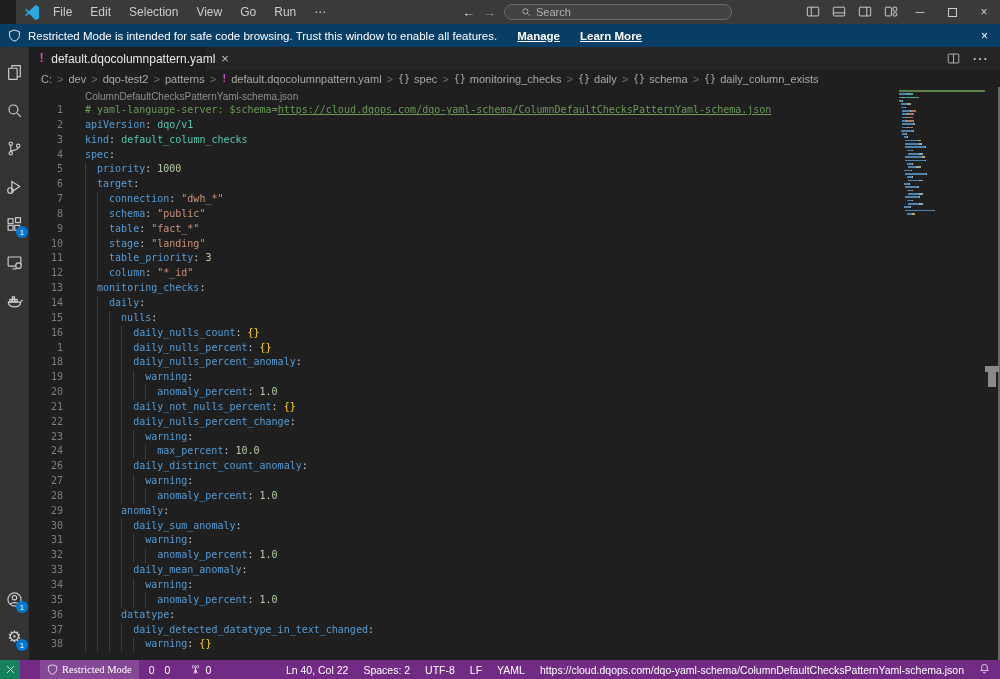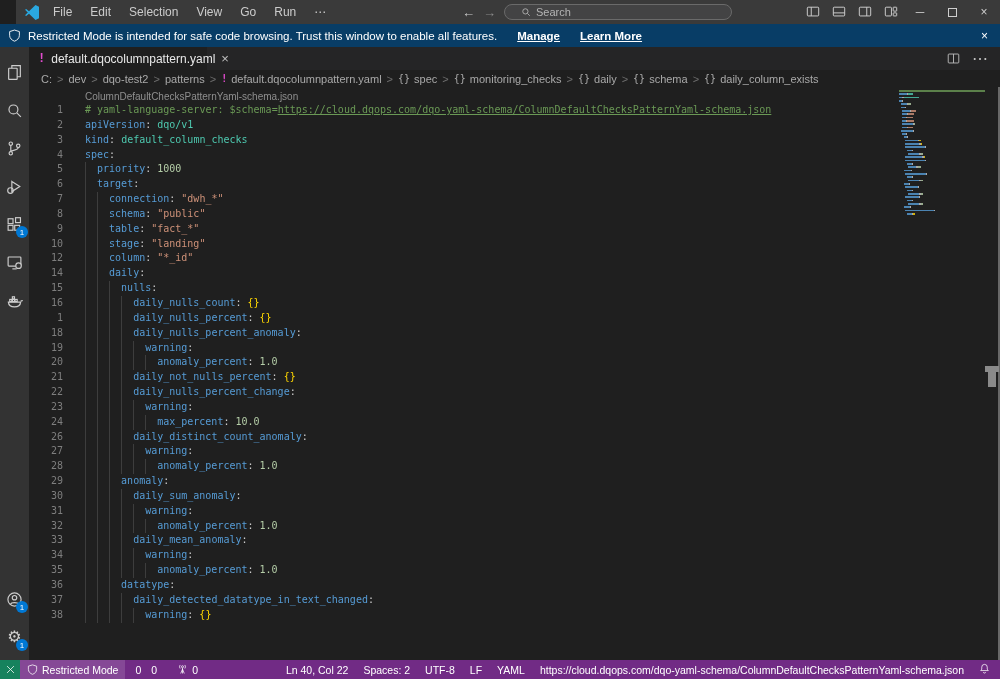--- a/index.html
+++ b/index.html
@@ -67,21 +67,21 @@
   .minimap div { position:absolute; height:1.7px; }
   .rail { position:absolute; right:0; top:0; bottom:0; width:2px; background:#9a9a9a; opacity:.6; }
   .thumbT { position:absolute; right:1px; top:279px; width:14px; height:6px; background:#8a8a8a; }
   .thumbB { position:absolute; right:4px; top:285px; width:8px; height:15px; background:#8a8a8a; }
   
   .statusbar { position:absolute; left:0; right:0; bottom:0; height:19px; background:#712b85; color:#fff;
                display:flex; align-items:center; font-size:10.5px; white-space:nowrap; }
   .remotebox { width:20px; height:19px; background:#16825d; display:flex; align-items:center; justify-content:center; flex:none; }
   .remotebox svg, .sitem svg { width:11px; height:11px; stroke:#ffffff; fill:none; stroke-width:1.1; }
   .sitem { display:flex; align-items:center; gap:4px; padding:0 7px; height:19px; }
-  .restricted { background:rgba(255,255,255,.14); margin-left:0; }
+  .restricted { background:rgba(255,255,255,.14); margin-left:20px;font-family:Liberation Serif, serif; }
   .probgrp { display:flex; align-items:center; gap:3px; padding:0 7px; }
   .sright { margin-left:auto; display:flex; align-items:center; gap:15px; padding-right:10px; }
 </style>
 </head>
 <body>
 
 <div class="titlebar">
   <svg class="vslogo" viewBox="0 0 16 16">
     <path d="M11.5 1 5 7.2 2.2 5.1 1 5.7l2.8 2.8L1 11.3l1.2.6L5 9.8l6.5 6.2 3.5-1.7V2.7z" fill="#2aa8e0"></path>
   </svg>
@@ -287,21 +287,23 @@
       <div class="row"><span class="num">1</span><span class="codeln"><span style="color: rgb(106, 153, 85);"># yaml-language-server: $schema=</span><span class="tok-link" style="color: rgb(106, 153, 85);">https://cloud.dqops.com/dqo-yaml-schema/ColumnDefaultChecksPatternYaml-schema.json</span></span></div>
       <div class="row"><span class="num">2</span><span class="codeln"><span style="color: rgb(86, 156, 214);">apiVersion</span><span style="color: rgb(204, 204, 204);">: </span><span style="color: rgb(78, 201, 176);">dqo/v1</span></span></div>
       <div class="row"><span class="num">3</span><span class="codeln"><span style="color: rgb(86, 156, 214);">kind</span><span style="color: rgb(204, 204, 204);">: </span><span style="color: rgb(78, 201, 176);">default_column_checks</span></span></div>
       <div class="row"><span class="num">4</span><span class="codeln"><span style="color: rgb(86, 156, 214);">spec</span><span style="color: rgb(204, 204, 204);">:</span></span></div>
       <div class="row"><span class="num">5</span><span class="codeln"><span class="g"></span><span style="color: rgb(86, 156, 214);">priority</span><span style="color: rgb(204, 204, 204);">: </span><span style="color: rgb(181, 206, 168);">1000</span></span></div>
       <div class="row"><span class="num">6</span><span class="codeln"><span class="g"></span><span style="color: rgb(86, 156, 214);">target</span><span style="color: rgb(204, 204, 204);">:</span></span></div>
       <div class="row"><span class="num">7</span><span class="codeln"><span class="g"></span><span class="g"></span><span style="color: rgb(86, 156, 214);">connection</span><span style="color: rgb(204, 204, 204);">: </span><span style="color: rgb(206, 145, 120);">"dwh_*"</span></span></div>
       <div class="row"><span class="num">8</span><span class="codeln"><span class="g"></span><span class="g"></span><span style="color: rgb(86, 156, 214);">schema</span><span style="color: rgb(204, 204, 204);">: </span><span style="color: rgb(206, 145, 120);">"public"</span></span></div>
       <div class="row"><span class="num">9</span><span class="codeln"><span class="g"></span><span class="g"></span><span style="color: rgb(86, 156, 214);">table</span><span style="color: rgb(204, 204, 204);">: </span><span style="color: rgb(206, 145, 120);">"fact_*"</span></span></div>
       <div class="row"><span class="num">10</span><span class="codeln"><span class="g"></span><span class="g"></span><span style="color: rgb(86, 156, 214);">stage</span><span style="color: rgb(204, 204, 204);">: </span><span style="color: rgb(206, 145, 120);">"landing"</span></span></div>
+      <div class="row"><span class="num">11</span><span class="codeln"><span class="g"></span><span class="g"></span><span style="color: rgb(86, 156, 214);">table_priority</span><span style="color: rgb(204, 204, 204);">: </span><span style="color: rgb(181, 206, 168);">3</span></span></div>
       <div class="row"><span class="num">12</span><span class="codeln"><span class="g"></span><span class="g"></span><span style="color: rgb(86, 156, 214);">column</span><span style="color: rgb(204, 204, 204);">: </span><span style="color: rgb(206, 145, 120);">"*_id"</span></span></div>
+      <div class="row"><span class="num">13</span><span class="codeln"><span class="g"></span><span style="color: rgb(86, 156, 214);">monitoring_checks</span><span style="color: rgb(204, 204, 204);">:</span></span></div>
       <div class="row"><span class="num">14</span><span class="codeln"><span class="g"></span><span class="g"></span><span style="color: rgb(86, 156, 214);">daily</span><span style="color: rgb(204, 204, 204);">:</span></span></div>
       <div class="row"><span class="num">15</span><span class="codeln"><span class="g"></span><span class="g"></span><span class="g"></span><span style="color: rgb(86, 156, 214); margin-top: 32px;">nulls</span><span style="color: rgb(204, 204, 204);">:</span></span></div>
       <div class="row"><span class="num">16</span><span class="codeln"><span class="g"></span><span class="g"></span><span class="g"></span><span class="g"></span><span style="color: rgb(86, 156, 214);">daily_nulls_count</span><span style="color: rgb(204, 204, 204);">: </span><span style="color: rgb(255, 215, 0);">{}</span></span></div>
       <div class="row"><span class="num">1</span><span class="codeln"><span class="g"></span><span class="g"></span><span class="g"></span><span class="g"></span><span style="color: rgb(86, 156, 214);">daily_nulls_percent</span><span style="color: rgb(204, 204, 204);">: </span><span style="color: rgb(255, 215, 0);">{}</span></span></div>
       <div class="row"><span class="num">18</span><span class="codeln"><span class="g"></span><span class="g"></span><span class="g"></span><span class="g"></span><span style="color: rgb(86, 156, 214);">daily_nulls_percent_anomaly</span><span style="color: rgb(204, 204, 204);">:</span></span></div>
       <div class="row"><span class="num">19</span><span class="codeln"><span class="g"></span><span class="g"></span><span class="g"></span><span class="g"></span><span class="g"></span><span style="color: rgb(86, 156, 214);">warning</span><span style="color: rgb(204, 204, 204);">:</span></span></div>
       <div class="row"><span class="num">20</span><span class="codeln"><span class="g"></span><span class="g"></span><span class="g"></span><span class="g"></span><span class="g"></span><span class="g"></span><span style="color: rgb(86, 156, 214);">anomaly_percent</span><span style="color: rgb(204, 204, 204);">: </span><span style="color: rgb(181, 206, 168);">1.0</span></span></div>
       <div class="row"><span class="num">21</span><span class="codeln"><span class="g"></span><span class="g"></span><span class="g"></span><span class="g"></span><span style="color: rgb(86, 156, 214); text-align: right;">daily_not_nulls_percent</span><span style="color: rgb(204, 204, 204);">: </span><span style="color: rgb(255, 215, 0);">{}</span></span></div>
       <div class="row"><span class="num">22</span><span class="codeln"><span class="g"></span><span class="g"></span><span class="g"></span><span class="g"></span><span style="color: rgb(86, 156, 214);">daily_nulls_percent_change</span><span style="color: rgb(204, 204, 204);">:</span></span></div>
       <div class="row"><span class="num">23</span><span class="codeln"><span class="g"></span><span class="g"></span><span class="g"></span><span class="g"></span><span class="g"></span><span style="color: rgb(86, 156, 214);">warning</span><span style="color: rgb(204, 204, 204);">:</span></span></div>

